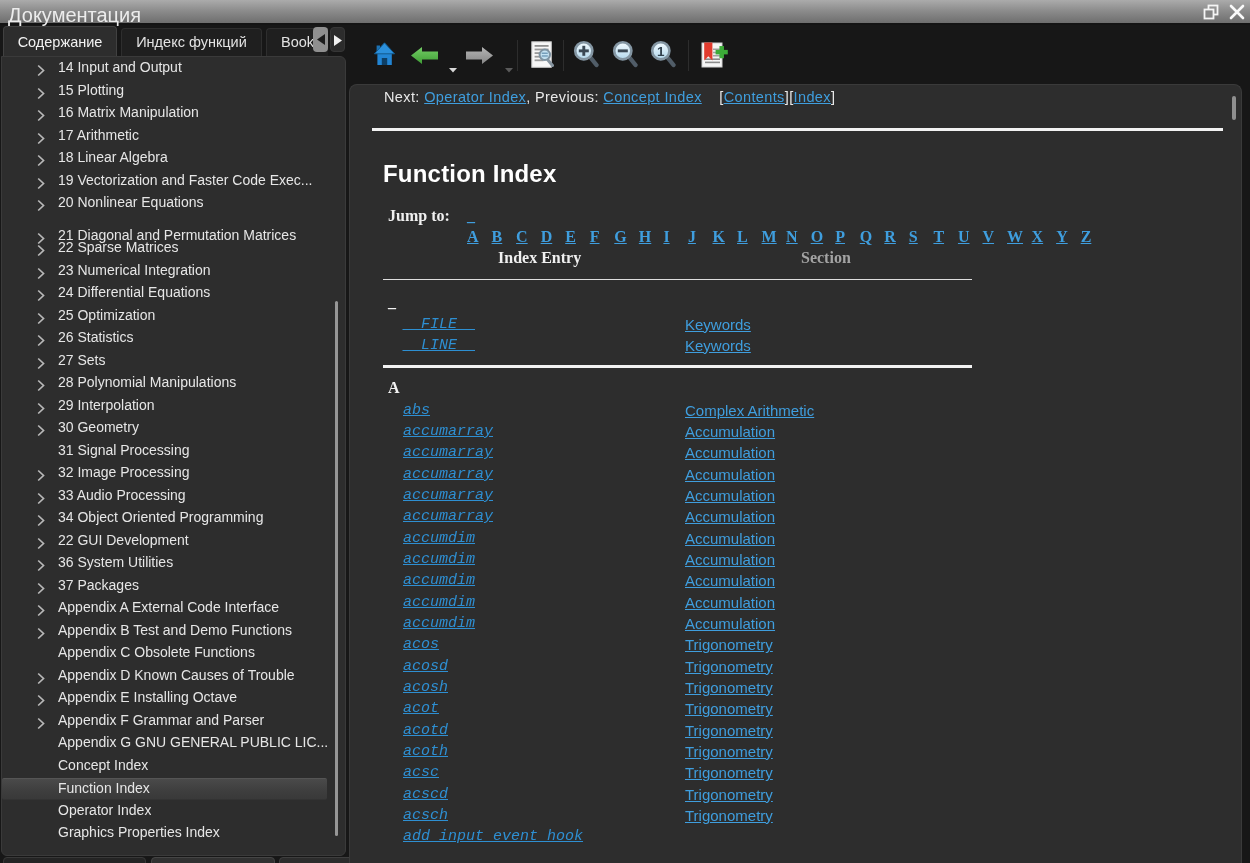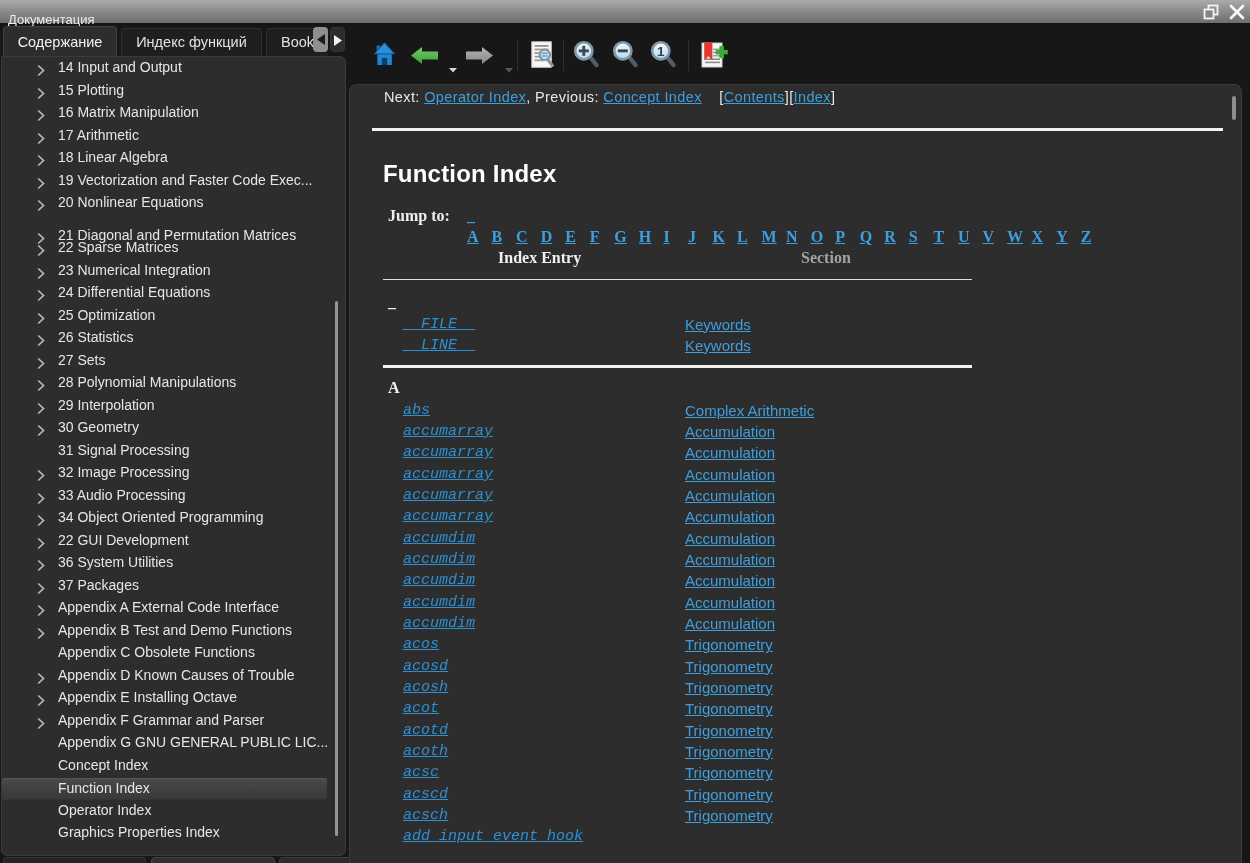--- a/index.html
+++ b/index.html
@@ -6,21 +6,21 @@
   html,body { width:1250px; height:863px; overflow:hidden; }
   body { background:#171717; font-family:"Liberation Sans", sans-serif; position:relative; }
 
   
   .titlebar {
     position:absolute; left:0; top:0; width:1250px; height:25px;
     background:linear-gradient(180deg,#ababab 0%,#8d8d8d 45%,#6e6e6e 100%);
     border-bottom:2px solid #141414;
   }
   .titlebar-text {
-    position:absolute; left:8px; top:12px; font-size:13px; color:#ececec;
+    position:absolute; left:8px; top:4px; font-size:20px; color:#ececec;
   }
   .titlebar-btn { position:absolute; top:3px; width:18px; height:18px; }
   .titlebar-btn svg { display:block; }
   .btn-restore { right:30px; }
   .btn-close { right:4px; }
 
   
   .tabbar { position:absolute; left:0; top:27px; height:29px; }
   .tab {
     position:absolute; height:28px; top:1px;

